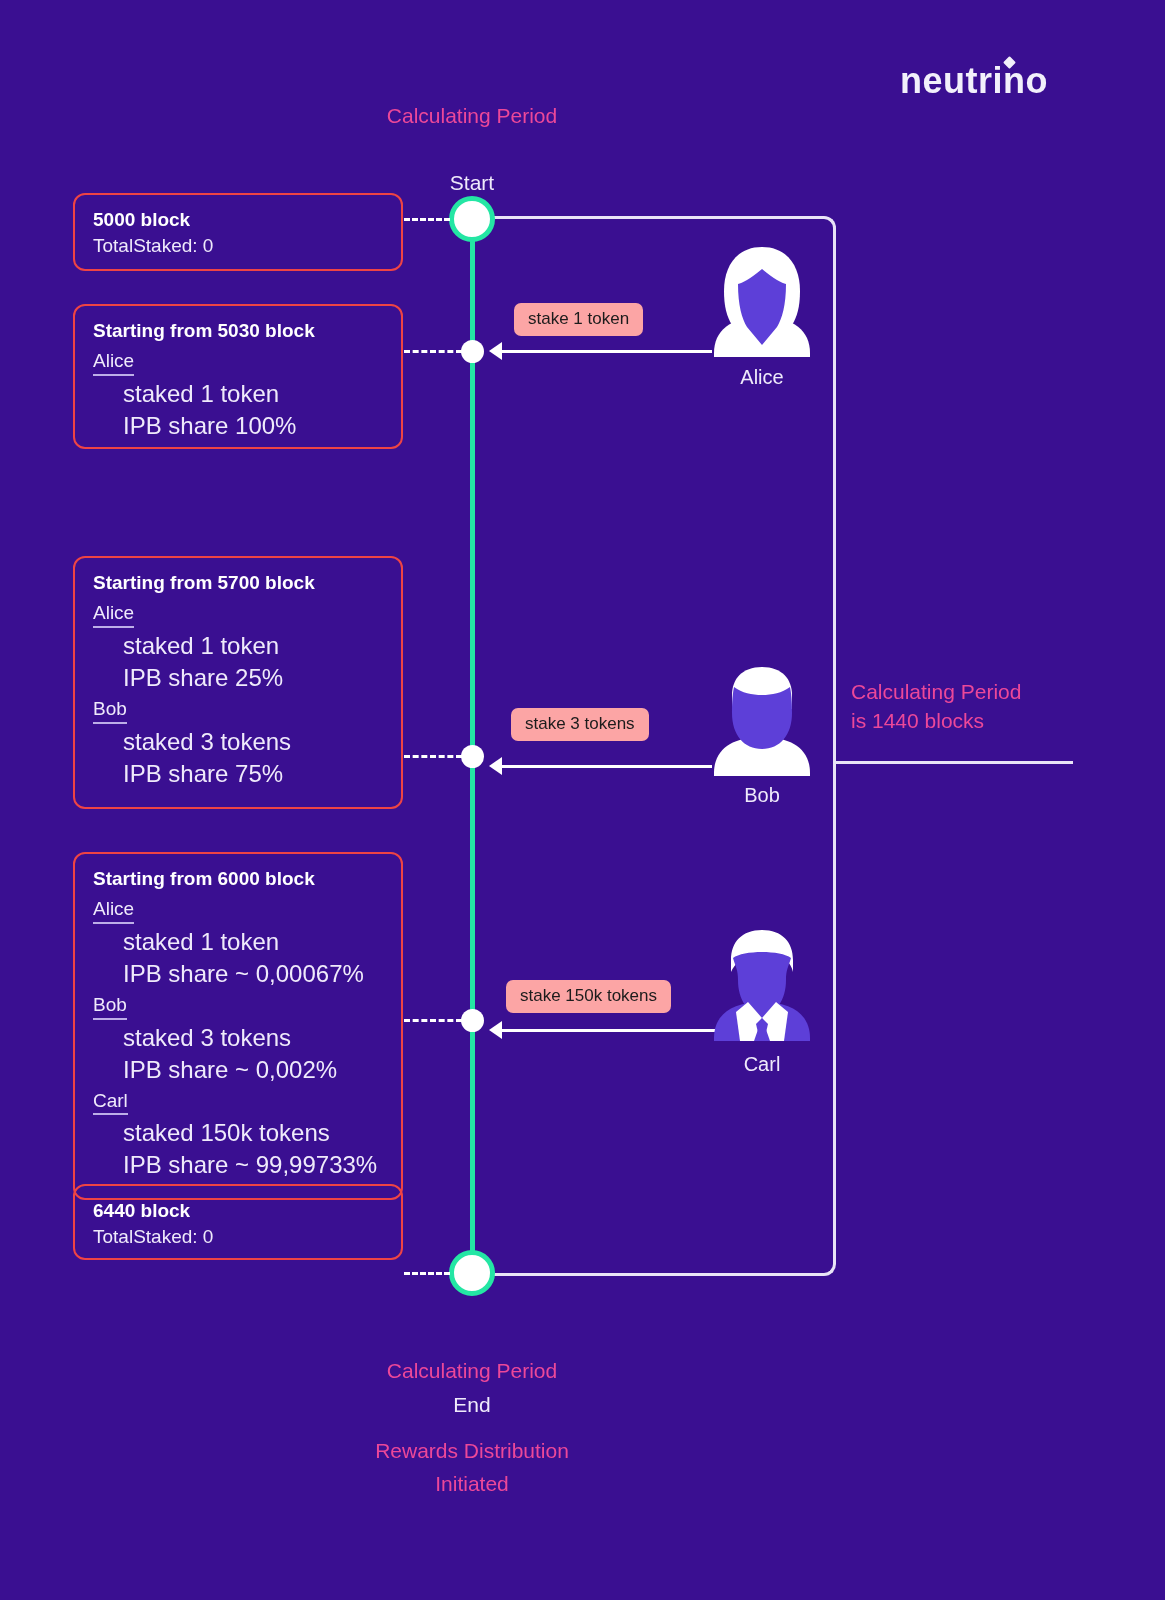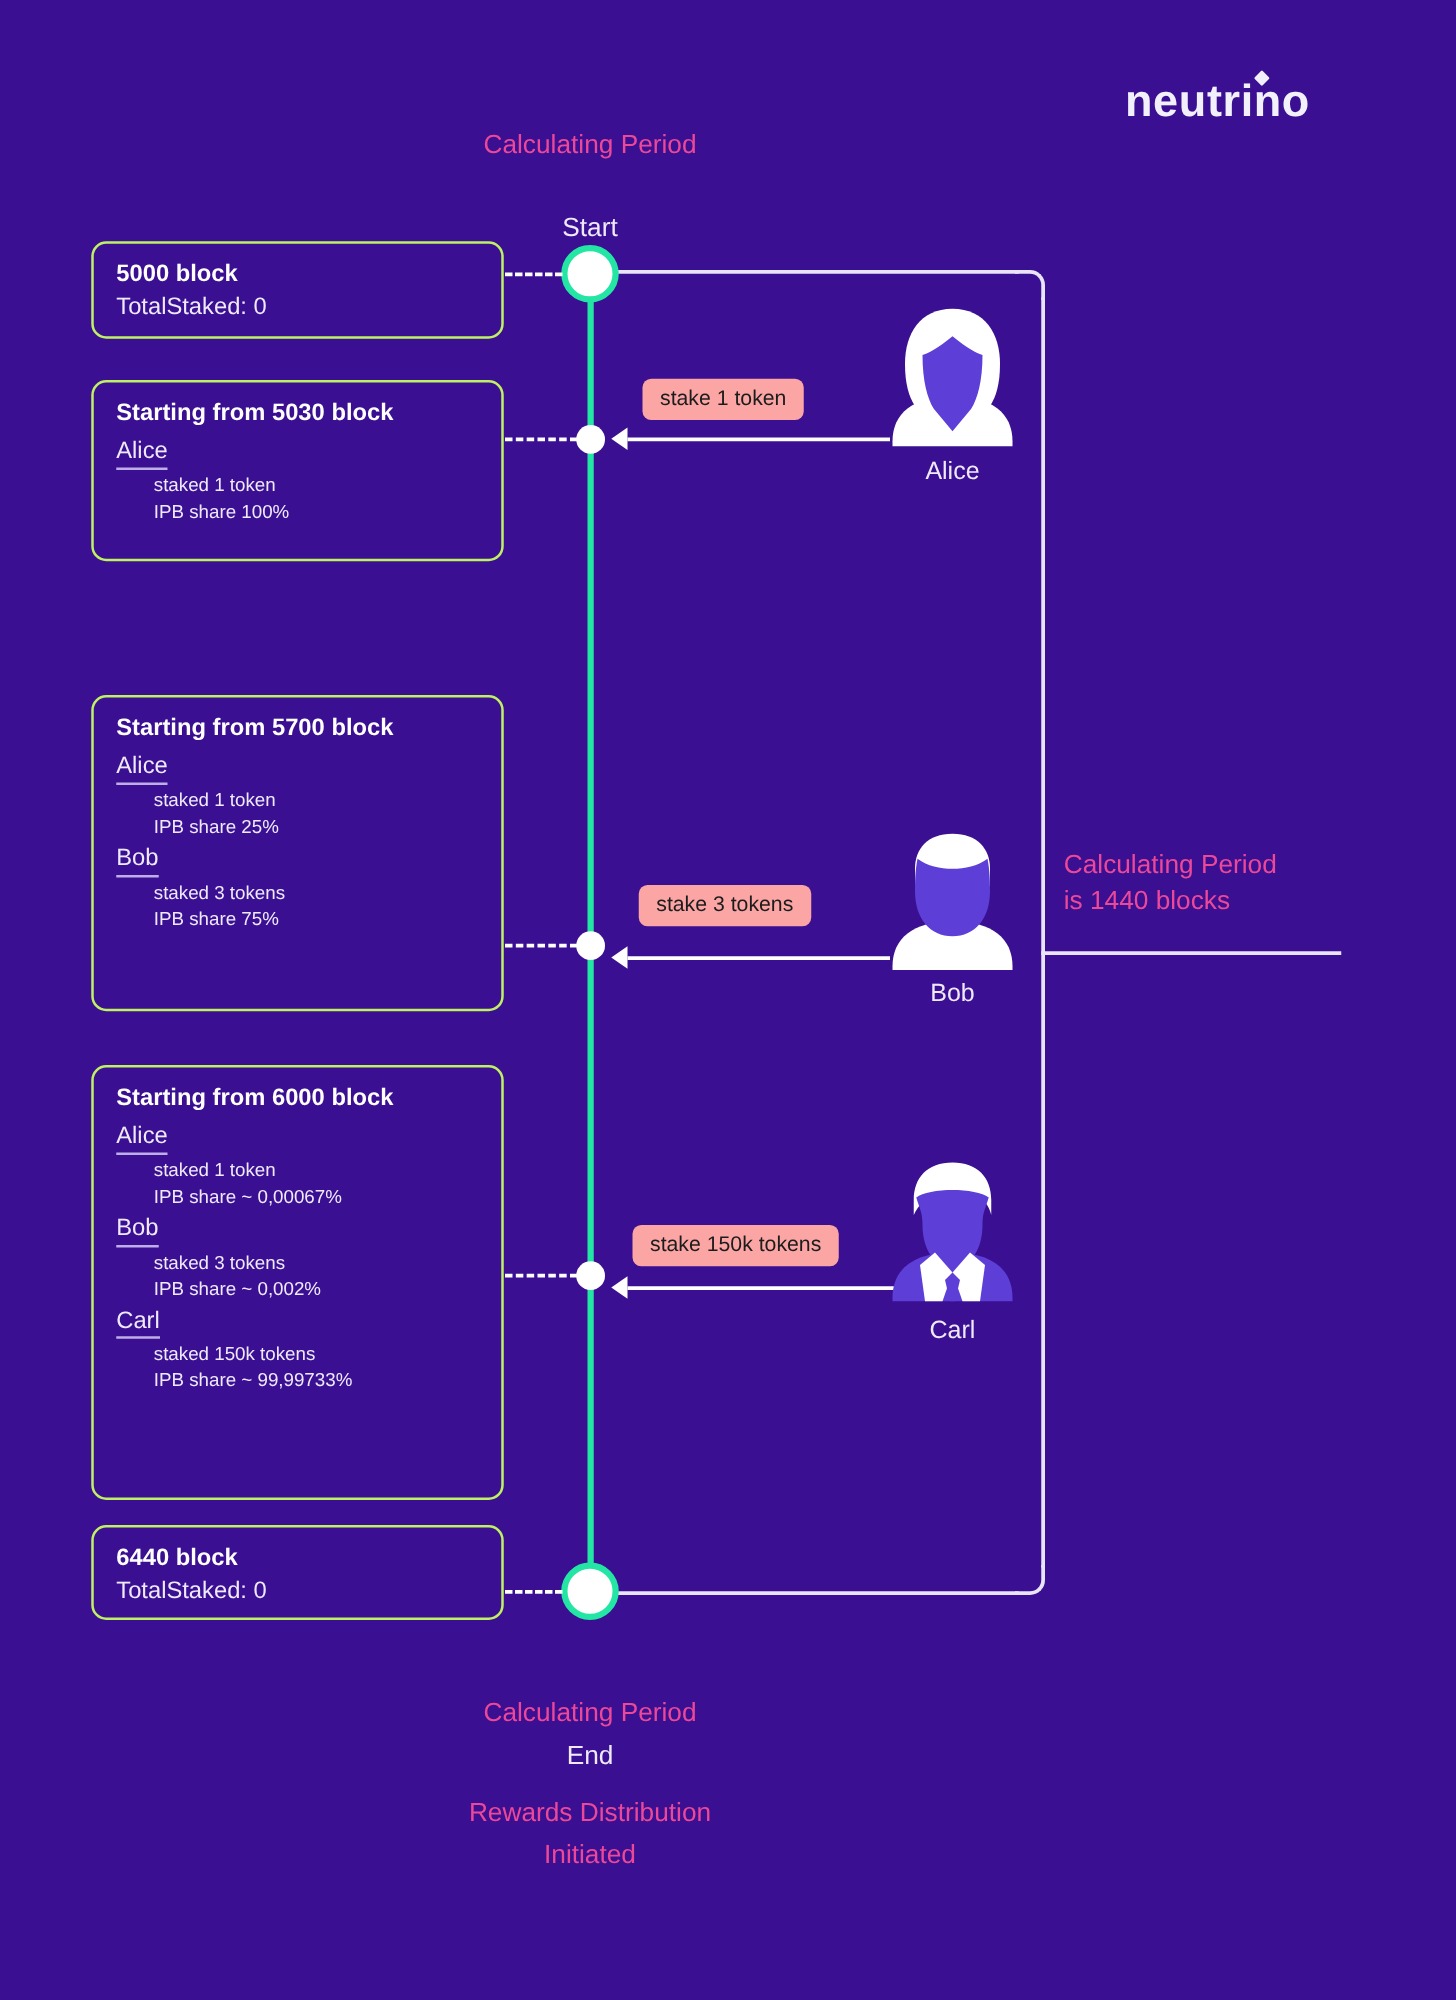--- a/index.html
+++ b/index.html
@@ -96,21 +96,21 @@
     border-left: none; border-top: none;
     border-bottom-right-radius: 12px;
   }
   #bracket-top-h   { left: 493px; top: 216px; width: 322px; }
   #bracket-bottom-h{ left: 493px; top: 1273px; width: 322px; }
   #bracket-v-line  { left: 833px; top: 238px; height: 1016px; }
   #bracket-tick    { left: 833px; top: 761px; width: 240px; }
 
   
   .card {
-    border: 2px solid #bef264;
+    border: 2px solid #ef4444;
     border-radius: 12px;
     box-sizing: border-box;
     padding: 14px 0 16px 18px;
     background: transparent;
   }
   .card-title {
     font-size: 19px;
     font-weight: 700;
     color: #ffffff;
     margin-bottom: 2px;
@@ -125,21 +125,21 @@
     font-size: 19px;
     font-weight: 400;
     color: #efeafb;
     border-bottom: 2px solid #bdaee8;
     display: inline-block;
     line-height: 1.2;
     margin-top: 6px;
     padding-bottom: 1px;
   }
   .detail {
-    font-size: 15px;
+    font-size: 24px;
     font-weight: 400;
     color: #efeafb;
     margin-left: 30px;
     margin-top: 4px;
     white-space: nowrap;
   }
 
   
   .dotted {
     height: 0;
@@ -245,21 +245,21 @@
     <div class="detail">staked 1 token</div>
     <div class="detail">IPB share ~ 0,00067%</div>
     <div><span class="person-name">Bob</span></div>
     <div class="detail">staked 3 tokens</div>
     <div class="detail">IPB share ~ 0,002%</div>
     <div><span class="person-name">Carl</span></div>
     <div class="detail">staked 150k tokens</div>
     <div class="detail">IPB share ~ 99,99733%</div>
   </div>
 
-  <div class="abs card" style="left:73px; top:1220px; width:330px; height:76px;">
+  <div class="abs card" style="left:73px; top:1184px; width:330px; height:76px;">
     <div class="card-title">6440 block</div>
     <div class="card-sub">TotalStaked: 0</div>
   </div>
 
   <div class="abs pill" style="left:514px; top:303px;">stake 1 token</div>
   <div class="abs arrow-head-wrap" style="left:489px; top:342px;">
     <div class="arrow-head"></div>
     <div class="arrow-line" style="width:210px;"></div>
   </div>
   <div class="abs" style="left:702px; top:245px;">

